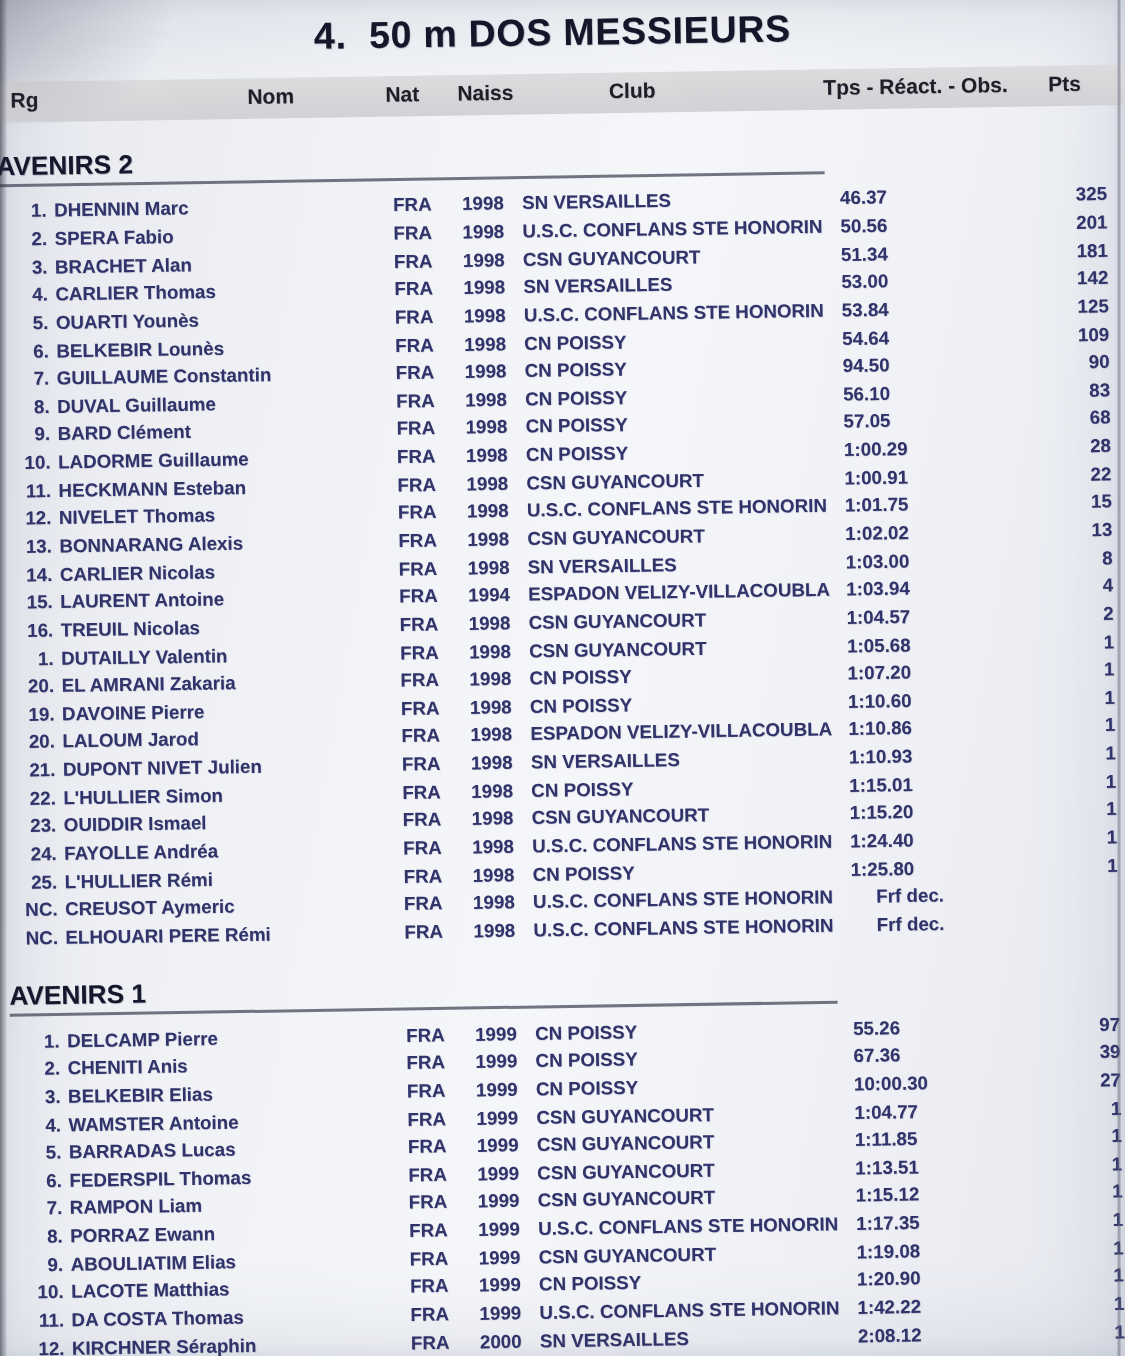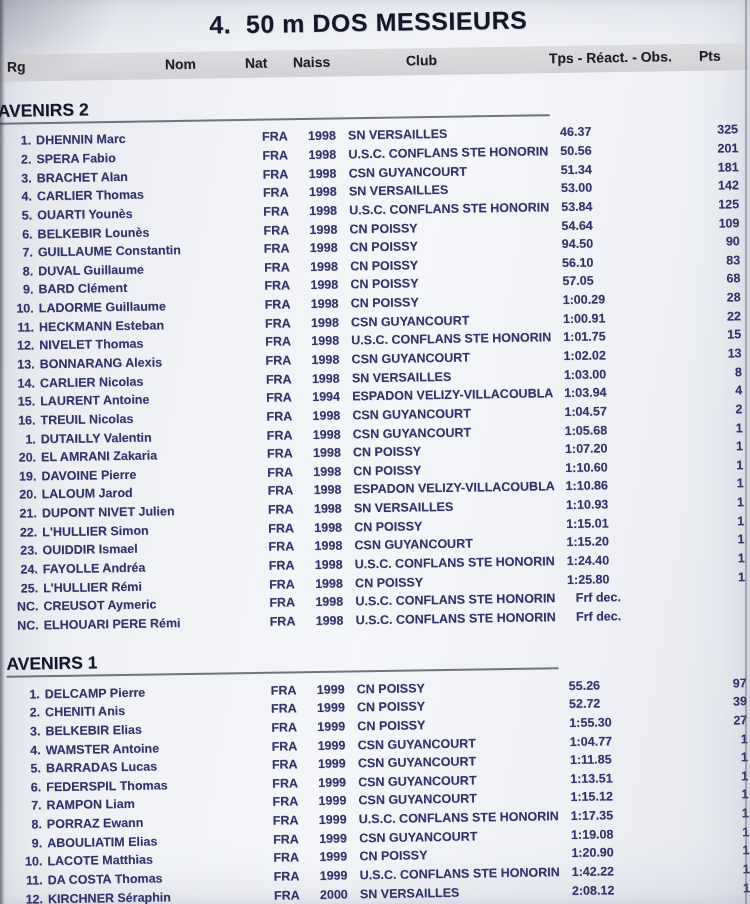--- a/index.html
+++ b/index.html
@@ -33,22 +33,22 @@
     text-shadow:0.4px 0.4px 0.7px rgba(20,22,42,.35);
   }
   .band {
     position:relative; margin-top:11px; height:27px;
     background:linear-gradient(to bottom,#dcdcde,#d2d2d6);
     color:#1d1e26; font-size:14px; font-weight:bold;
   }
   .band span { position:absolute; top:4px; white-space:nowrap; }
   .h-rg    { left:18px; }
   .h-nom   { left:132px;margin-left:44px; }
-  .h-nat   { left:256px; }
-  .h-naiss { left:304px;text-align:center; }
+  .h-nat   { left:268px; }
+  .h-naiss { left:316px;text-align:center; }
   .h-club  { left:417px; }
   .h-tps   { left:560px; }
   .h-pts   { left:710px; }
 
   .section { margin-top:0; }
   .section-header {
     margin:19px 0 0 8px; width:552px;
     font-size:17.5px; font-weight:bold; color:#15172d;
     border-bottom:2px solid rgba(70,72,88,.75);
     padding-bottom:3px; height:24px; line-height:20px;
@@ -61,21 +61,21 @@
     height:18.65px; align-items:center;
     font-size:12.5px; font-weight:bold; color:#30346a;
     white-space:nowrap;
   }
   .cell-rank  { text-align:right; padding-right:5px; }
   .cell-name  { overflow:hidden; }
   .cell-nat   { }
   .cell-naiss { }
   .cell-club  { overflow:hidden; }
   .cell-time  { }
-  .cell-time.dnf { text-align:center; padding-left:0px; }
+  .cell-time.dnf { text-align:right; padding-left:0px; }
   .cell-pts   { text-align:right; padding-right:12px; }
 </style>
 </head>
 <body>
 
 <div class="photo">
   <div class="corner-tl"></div>
   <div class="edge-left"></div>
   <div class="edge-right"></div>
 
@@ -352,30 +352,30 @@
               <span class="cell-club">CN POISSY</span>
               <span class="cell-time">55.26</span>
               <span class="cell-pts">97</span>
             </div>
             <div class="row">
               <span class="cell-rank">2.</span>
               <span class="cell-name">CHENITI Anis</span>
               <span class="cell-nat">FRA</span>
               <span class="cell-naiss">1999</span>
               <span class="cell-club">CN POISSY</span>
-              <span class="cell-time">52.72</span>
+              <span class="cell-time">67.36</span>
               <span class="cell-pts">39</span>
             </div>
             <div class="row">
               <span class="cell-rank">3.</span>
               <span class="cell-name">BELKEBIR Elias</span>
               <span class="cell-nat">FRA</span>
               <span class="cell-naiss">1999</span>
               <span class="cell-club">CN POISSY</span>
-              <span class="cell-time">1:55.30</span>
+              <span class="cell-time">10:00.30</span>
               <span class="cell-pts">27</span>
             </div>
             <div class="row">
               <span class="cell-rank">4.</span>
               <span class="cell-name">WAMSTER Antoine</span>
               <span class="cell-nat">FRA</span>
               <span class="cell-naiss">1999</span>
               <span class="cell-club">CSN GUYANCOURT</span>
               <span class="cell-time">1:04.77</span>
               <span class="cell-pts">1</span>

